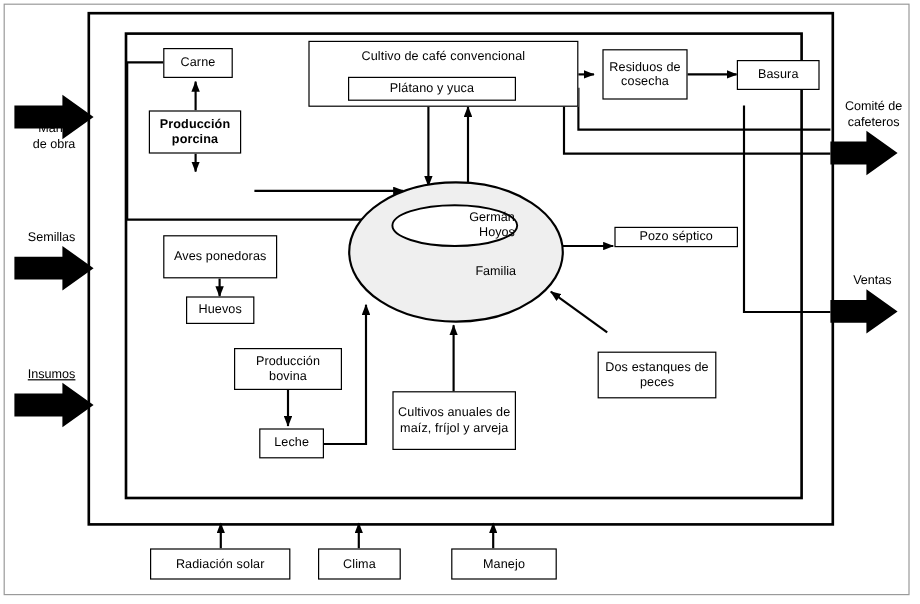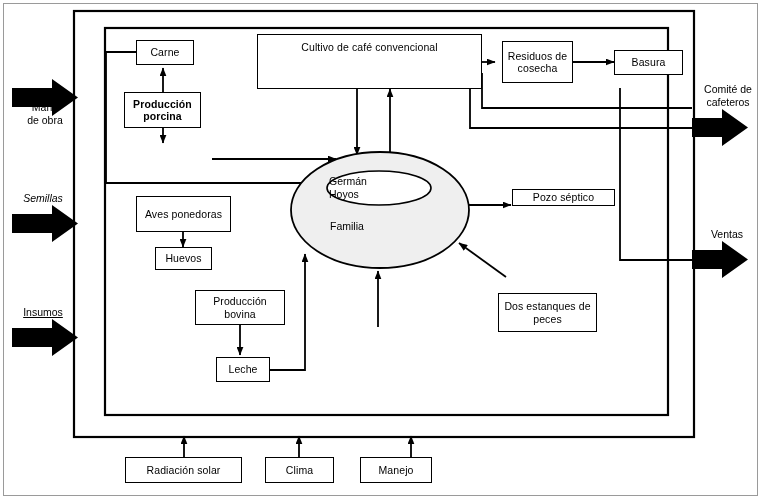--- a/index.html
+++ b/index.html
@@ -33,21 +33,21 @@
   .inputlabel{
     position:absolute;
     font-size:10.5px;
     line-height:12.5px;
     color:#000;
     text-align:center;
     white-space:pre-line;
   }
   .ellipse-label{
     position:absolute;
-    text-align:left;
+    text-align:right;
     font-size:10.5px;
     line-height:13px;
     color:#000;
     white-space:pre-line;
   }
 </style>
 </head>
 <body>
 
 <div id="canvas">
@@ -119,21 +119,21 @@
     <line x1="184" y1="457" x2="184" y2="436" stroke="#000" stroke-width="1.8" marker-end="url(#ah)"></line>
     <line x1="299" y1="457" x2="299" y2="436" stroke="#000" stroke-width="1.8" marker-end="url(#ah)"></line>
     <line x1="411" y1="457" x2="411" y2="436" stroke="#000" stroke-width="1.8" marker-end="url(#ah)"></line>
 
     <ellipse cx="380" cy="210" rx="89" ry="58" fill="#efefef" stroke="#000" stroke-width="1.8"></ellipse>
     <ellipse cx="379" cy="188" rx="52" ry="17" fill="#ffffff" stroke="#000" stroke-width="1.6"></ellipse>
   </svg>
 
   <div class="inputlabel" style="left:14px;top:54px;width:62px;margin-top:47px;">Mano
 de obra</div>
-  <div class="inputlabel" style="left:10px;top:192px;width:66px;font-style:italic;">Semillas</div>
+  <div class="inputlabel" style="left:10px;top:192px;width:66px;">Semillas</div>
   <div class="inputlabel" style="left:10px;top:306px;width:66px;text-decoration:underline;">Insumos</div>
 
   <div class="inputlabel" style="left:696px;top:83px;width:64px;">Comité de
 cafeteros</div>
   <div class="inputlabel" style="left:698px;top:228px;width:58px;">Ventas</div>
 
   <div class="ellipse-label" style="left:329px;top:175px;width:100px;">Germán
 Hoyos</div>
   <div class="ellipse-label" style="left:330px;top:220px;width:100px;">Familia</div>
 
@@ -148,31 +148,35 @@
 
   <div class="nodebox" style="left:155px;top:247px;width:57px;height:23px;">Huevos</div>
 
   <div class="nodebox" style="left:195px;top:290px;width:90px;height:35px;">Producción
 bovina</div>
 
   <div class="nodebox" style="left:216px;top:357px;width:54px;height:25px;">Leche</div>
 
   <div class="nodebox" style="left:246px;top:34px;width:225px;height:55px;align-items:flex-start;padding-top:6px;margin-left:11px;">Cultivo de café convencional</div>
 
+  <div class="nodebox" style="left:290px;top:64px;width:140px;height:20px;">Plátano y yuca</div>
 
   <div class="nodebox" style="left:502px;top:41px;width:71px;height:42px;">Residuos
 de cosecha</div>
 
   <div class="nodebox" style="left:614px;top:50px;width:69px;height:25px;">Basura</div>
 
   <div class="nodebox" style="left:512px;top:189px;width:103px;height:17px;">Pozo séptico</div>
 
   <div class="nodebox" style="left:498px;top:277px;width:99px;height:39px;margin-top:16px;">Dos estanques
 de peces</div>
 
+  <div class="nodebox" style="left:327px;top:326px;width:103px;height:49px;">Cultivos anuales
+de maíz, fríjol y
+arveja</div>
 
   <div class="nodebox" style="left:125px;top:457px;width:117px;height:26px;">Radiación solar</div>
 
   <div class="nodebox" style="left:265px;top:457px;width:69px;height:26px;">Clima</div>
 
-  <div class="nodebox" style="left:360px;top:457px;width:72px;height:26px;">Manejo</div>
+  <div class="nodebox" style="left:376px;top:457px;width:88px;height:26px;">Manejo</div>
 
 </div>
 
 </body></html>

